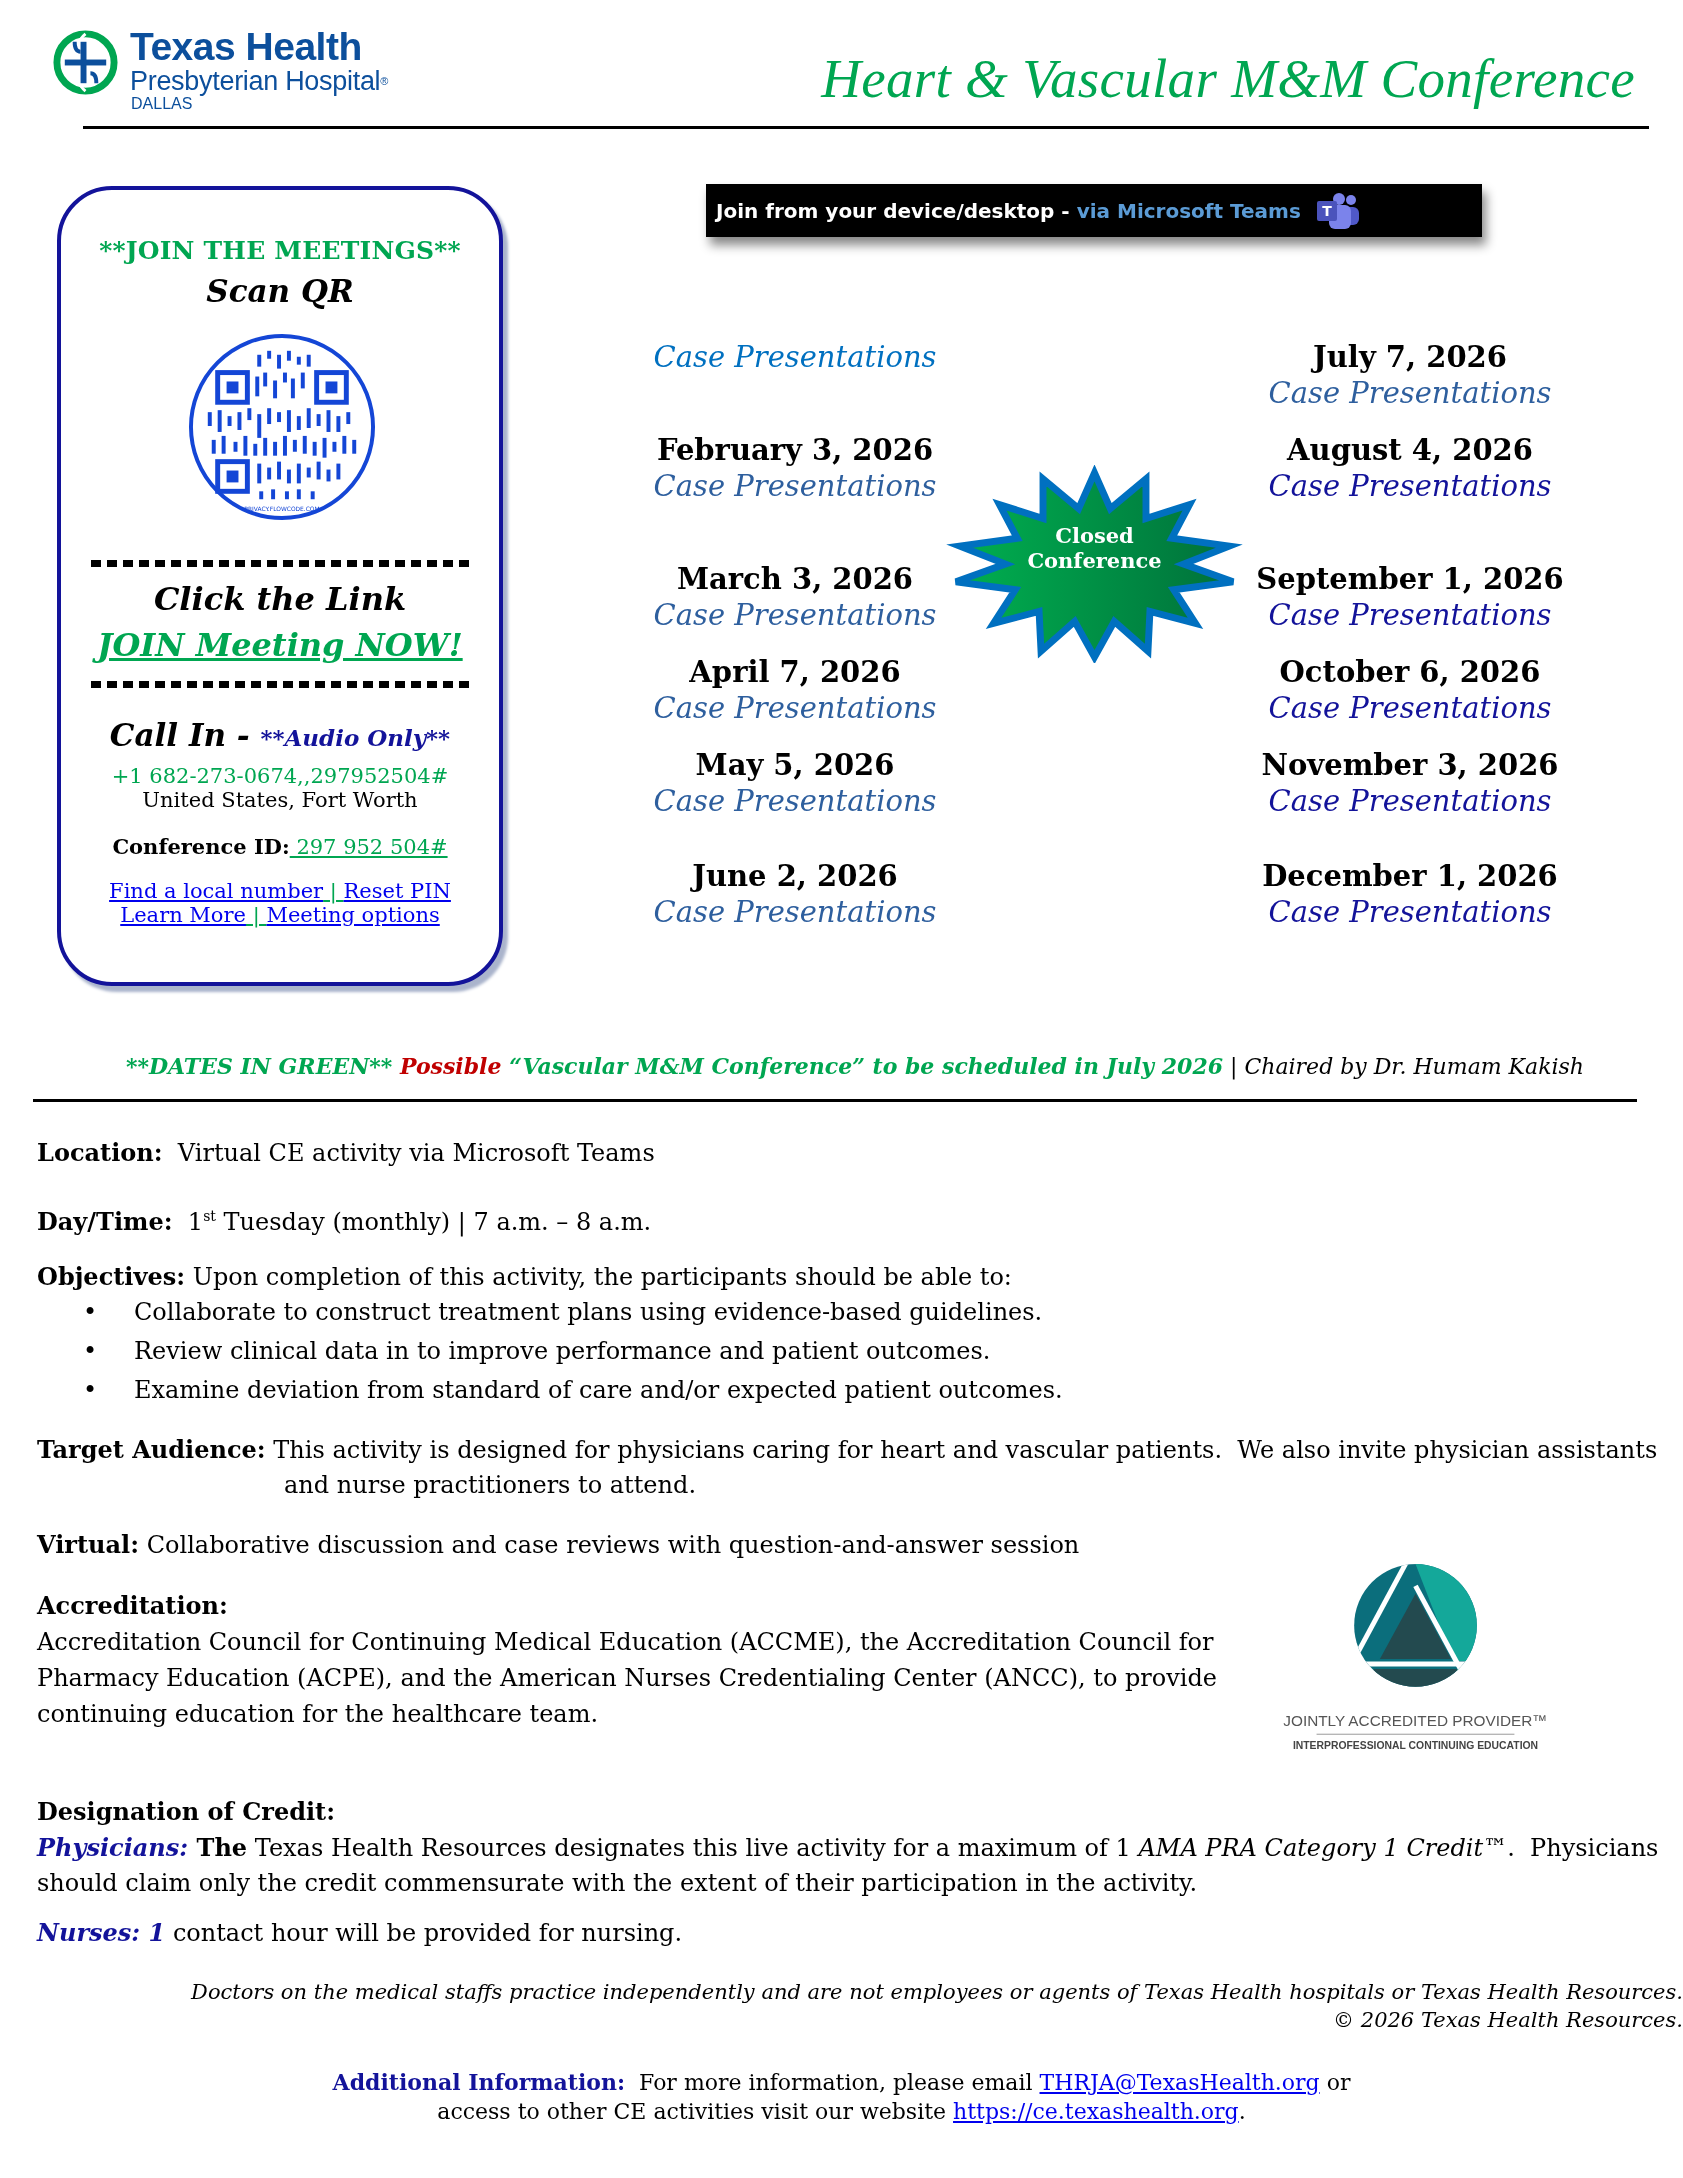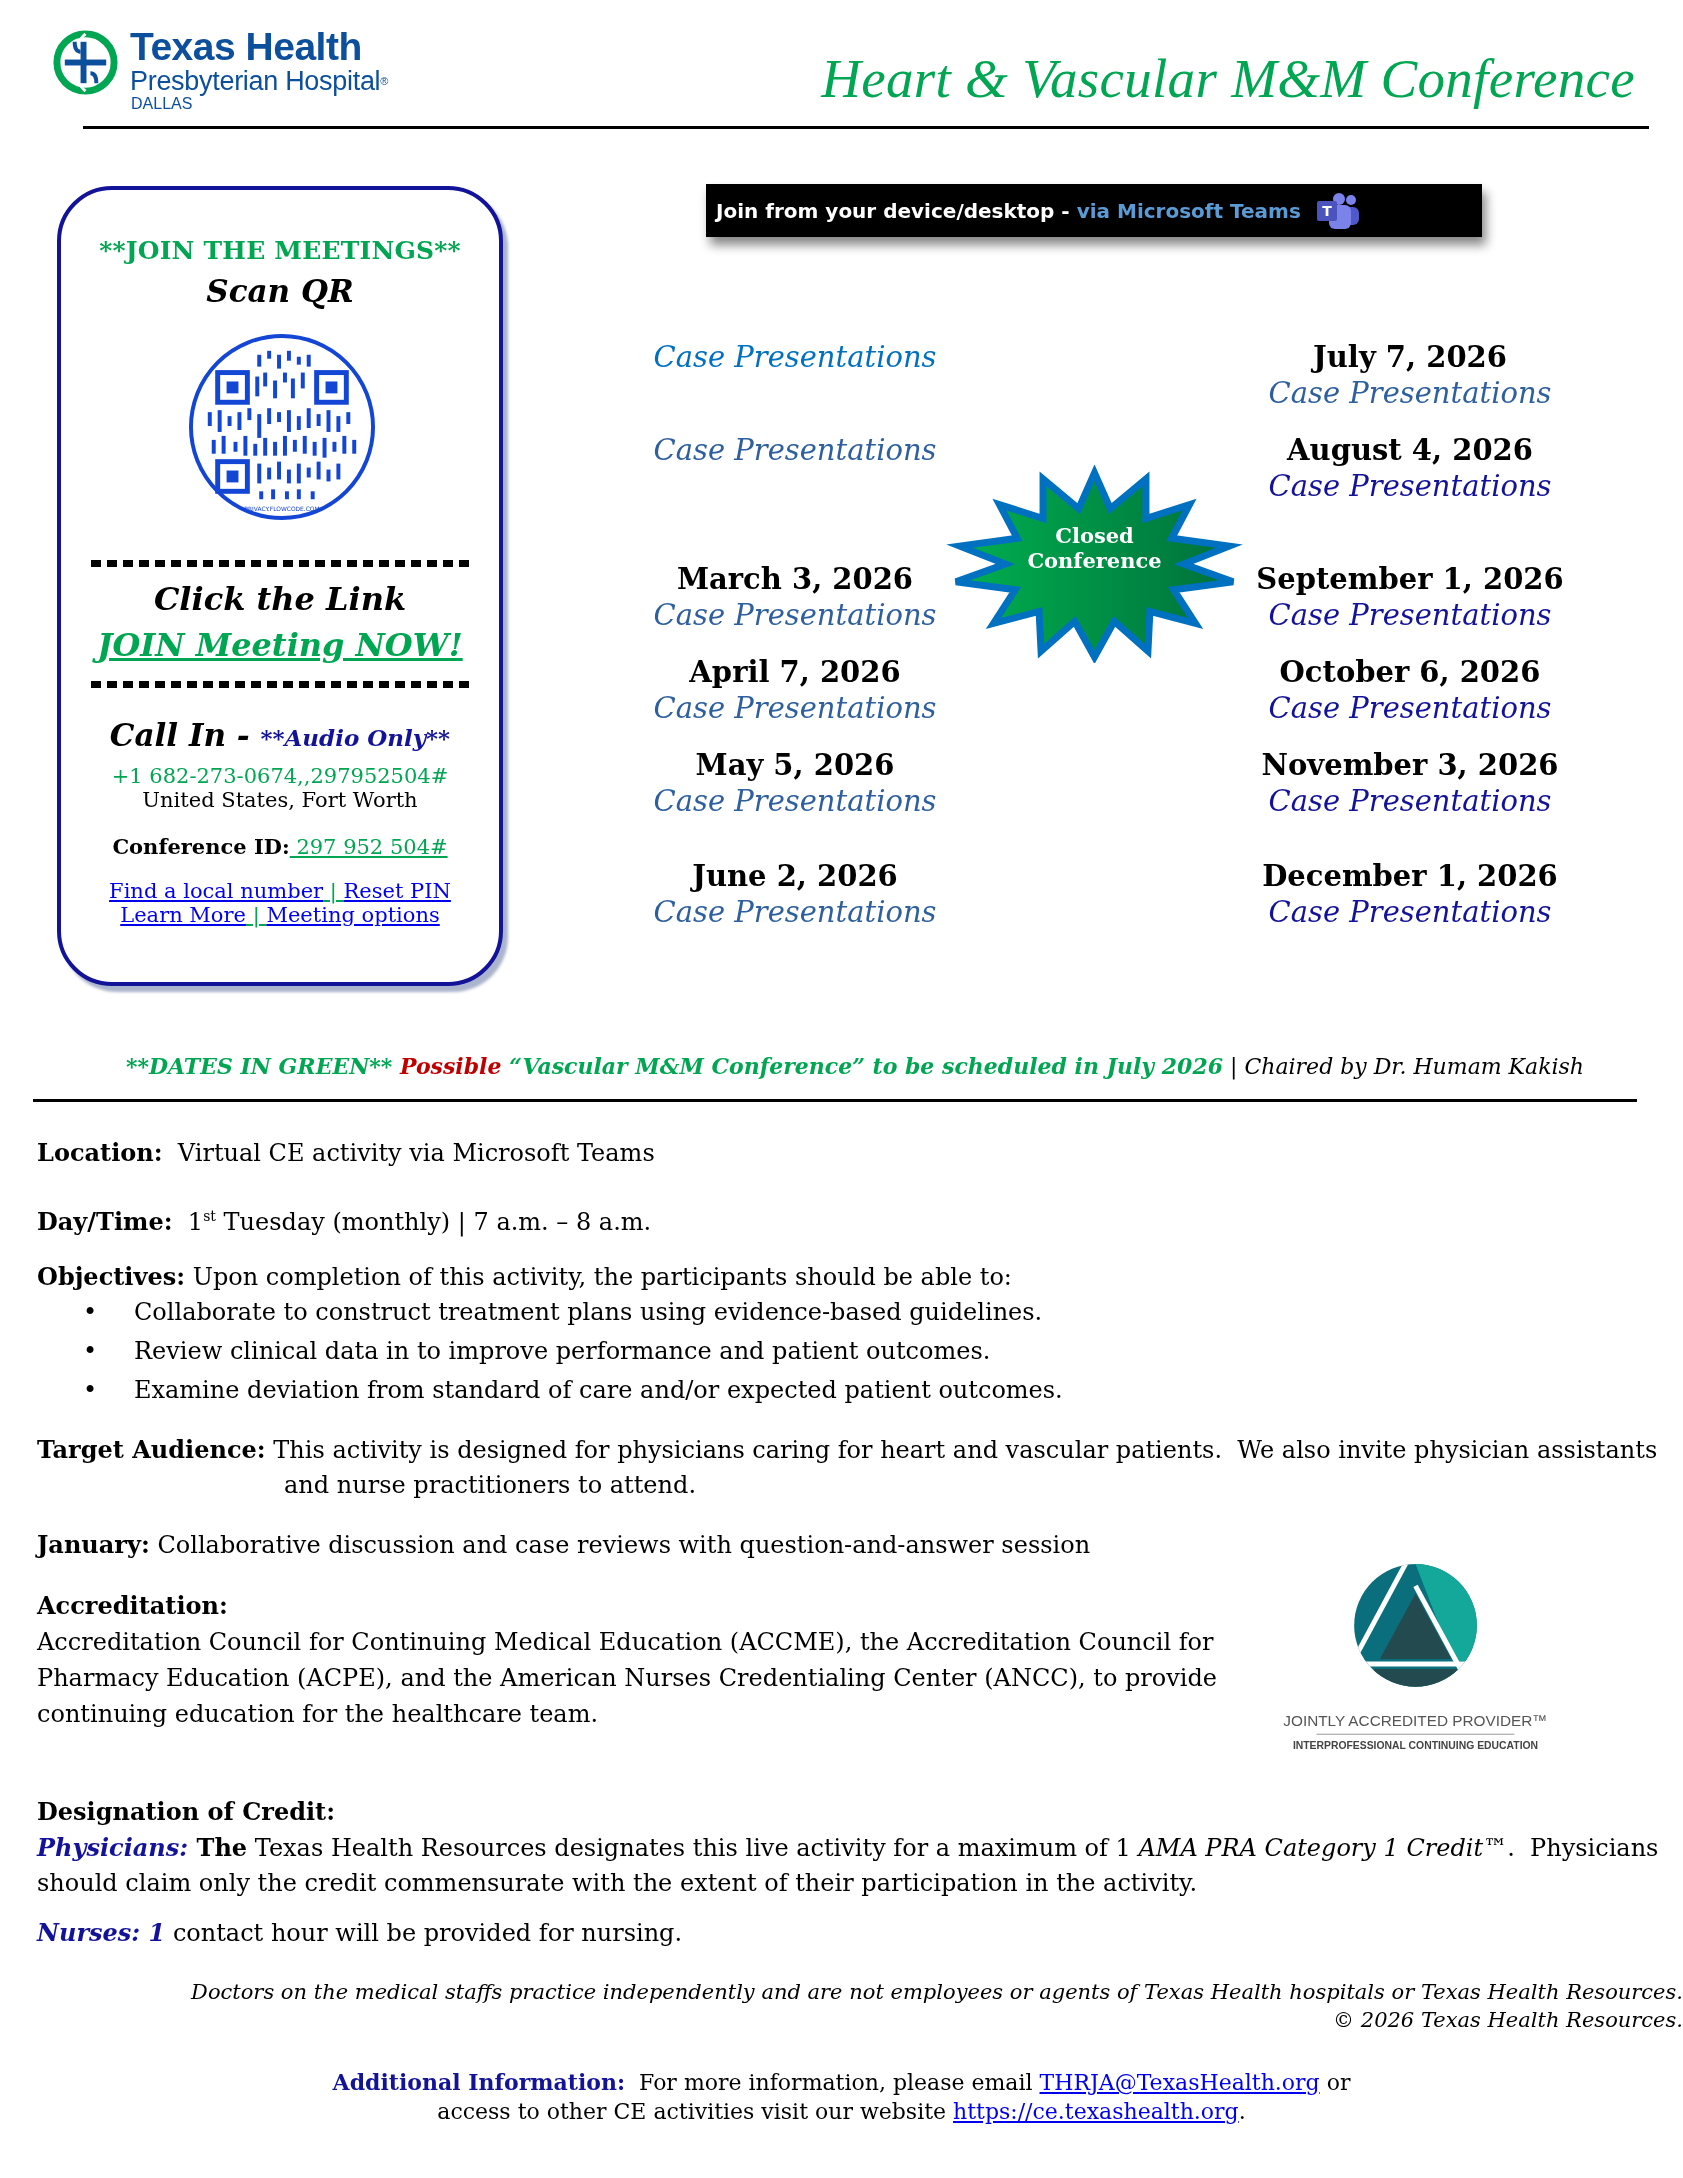--- a/index.html
+++ b/index.html
@@ -223,20 +223,21 @@
     <rect x="14" y="14" width="22" height="24" rx="6" fill="#7B83EB"></rect>
     <rect x="2" y="10" width="20" height="20" rx="2" fill="#4B53BC"></rect>
     <text x="12" y="25" text-anchor="middle" font-size="14" font-weight="700" fill="#fff" font-family="DejaVu Sans, sans-serif">T</text>
   </svg>
 </div>
 
 <div class="date-block col-left" style="top:339px;">
   <div class="c" style="color:#0070C0">Case Presentations</div>
 </div>
 <div class="date-block col-left" style="top:432px;">
+  <div class="d">February 3, 2026</div>
   <div class="c" style="color:#2E5F9E">Case Presentations</div>
 </div>
 <div class="date-block col-left" style="top:561px;">
   <div class="d">March 3, 2026</div>
   <div class="c" style="color:#2E5F9E">Case Presentations</div>
 </div>
 <div class="date-block col-left" style="top:654px;">
   <div class="d">April 7, 2026</div>
   <div class="c" style="color:#2E5F9E">Case Presentations</div>
 </div>
@@ -305,21 +306,21 @@
 <ul class="bullet-list">
   <li>Collaborate to construct treatment plans using evidence-based guidelines.</li>
   <li>Review clinical data in to improve performance and patient outcomes.</li>
   <li>Examine deviation from standard of care and/or expected patient outcomes.</li>
 </ul>
 <div id="audience" class="body-text">
   <b>Target Audience:</b><span style="white-space:pre"> This activity is designed for physicians caring for heart and vascular patients.  We also invite physician assistants</span>
 </div>
 <div id="audience2" class="body-text">and nurse practitioners to attend.</div>
 <div id="format" class="body-text">
-  <b>January:</b><span> Collaborative discussion and case reviews with question-and-answer session</span>
+  <b>Virtual:</b><span> Collaborative discussion and case reviews with question-and-answer session</span>
 </div>
 <div id="accred-head" class="body-text"><b>Accreditation:</b></div>
 <div class="accred-lines">
   <div>Accreditation Council for Continuing Medical Education (ACCME), the Accreditation Council for</div>
   <div>Pharmacy Education (ACPE), and the American Nurses Credentialing Center (ANCC), to provide</div>
   <div>continuing education for the healthcare team.</div>
 </div>
 
 <svg id="jap-logo" class="abs" viewBox="0 0 280 200">
   <clipPath id="jc">

